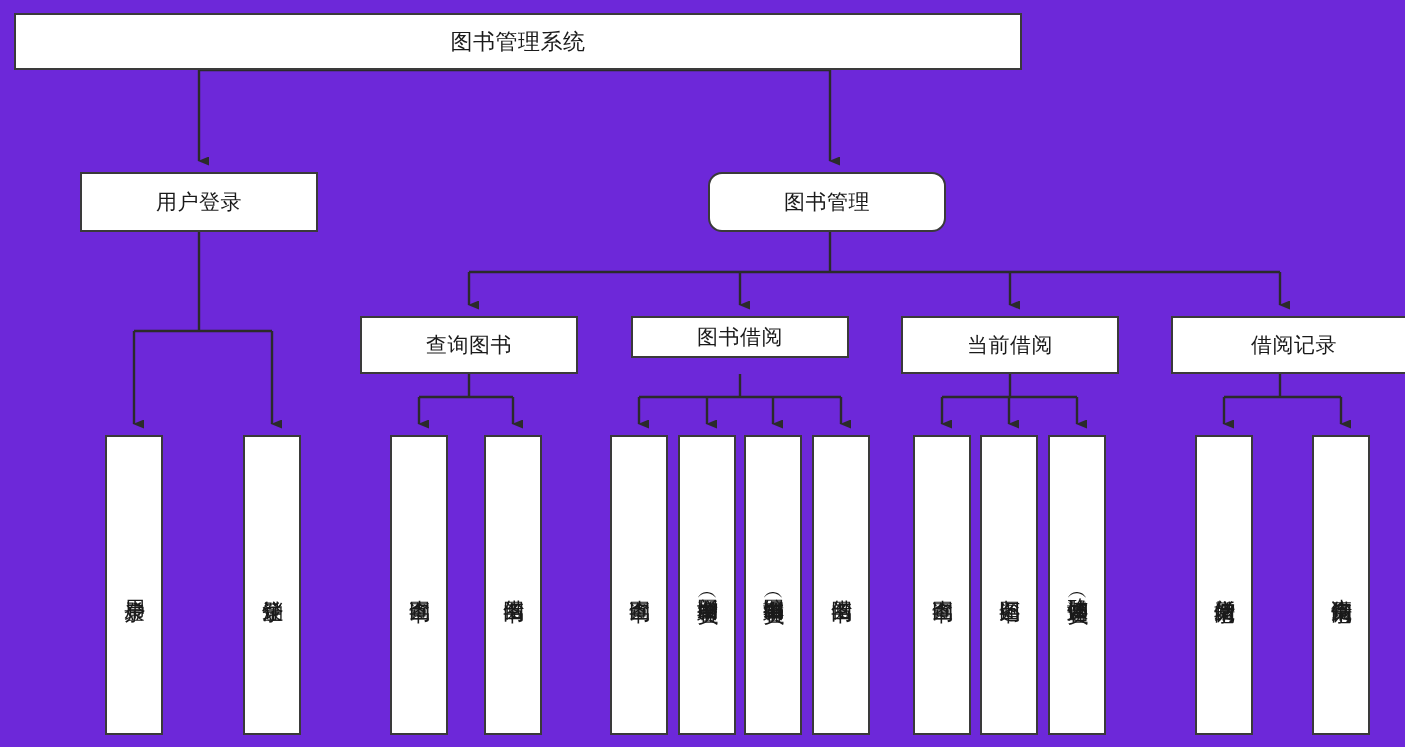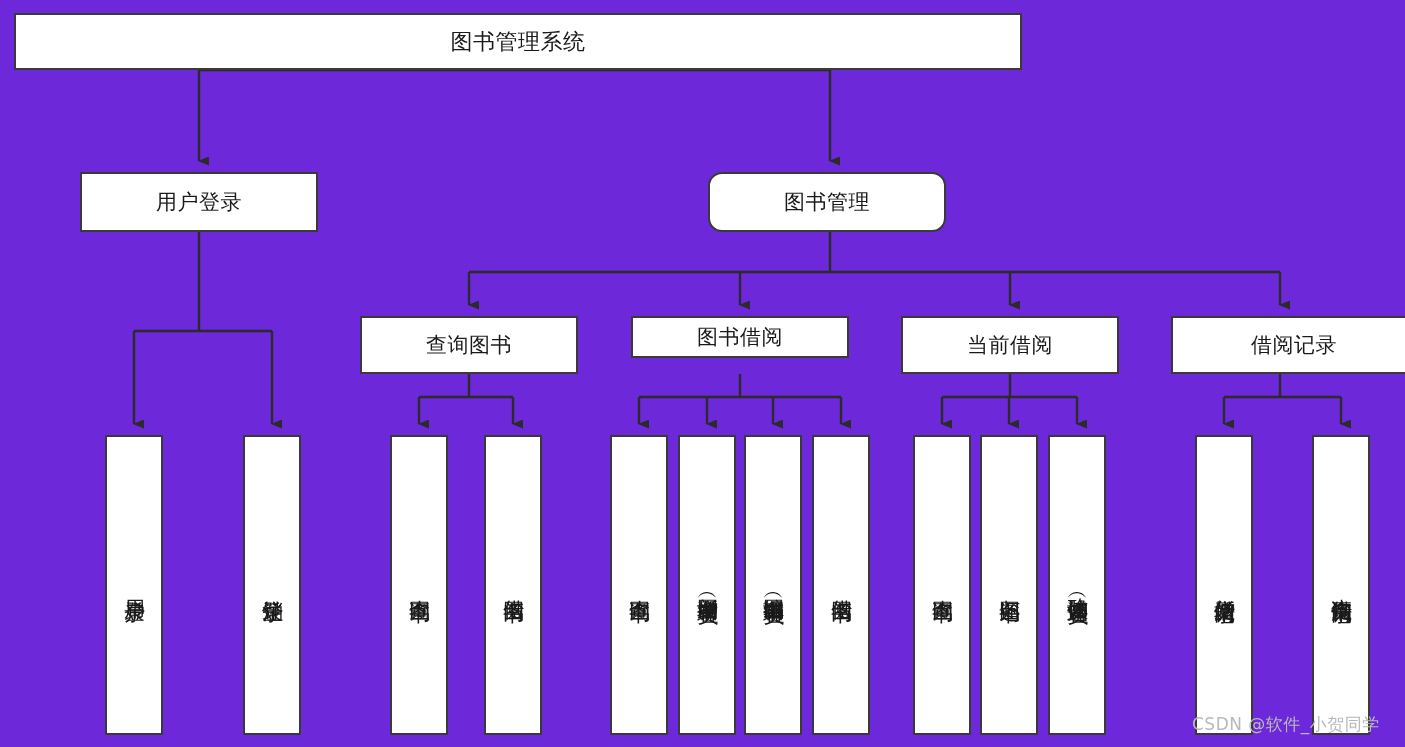--- a/index.html
+++ b/index.html
@@ -167,15 +167,14 @@
         <span class="node-label">确认归还（管理员）</span>
       </div>
       <div class="node leaf" style="left: 1195px; top: 435px; width: 58px; height: 300px;">
         <span class="node-label">新增借阅记录</span>
       </div>
       <div class="node leaf" style="left: 1312px; top: 435px; width: 58px; height: 300px;">
         <span class="node-label">查询借阅记录</span>
       </div>
     </div>
 
-  <div class="watermark" style="left: 1192px; top: 713px;">CSDN @软件_小贺同学</div>
 
 </div>
 
 </body></html>

